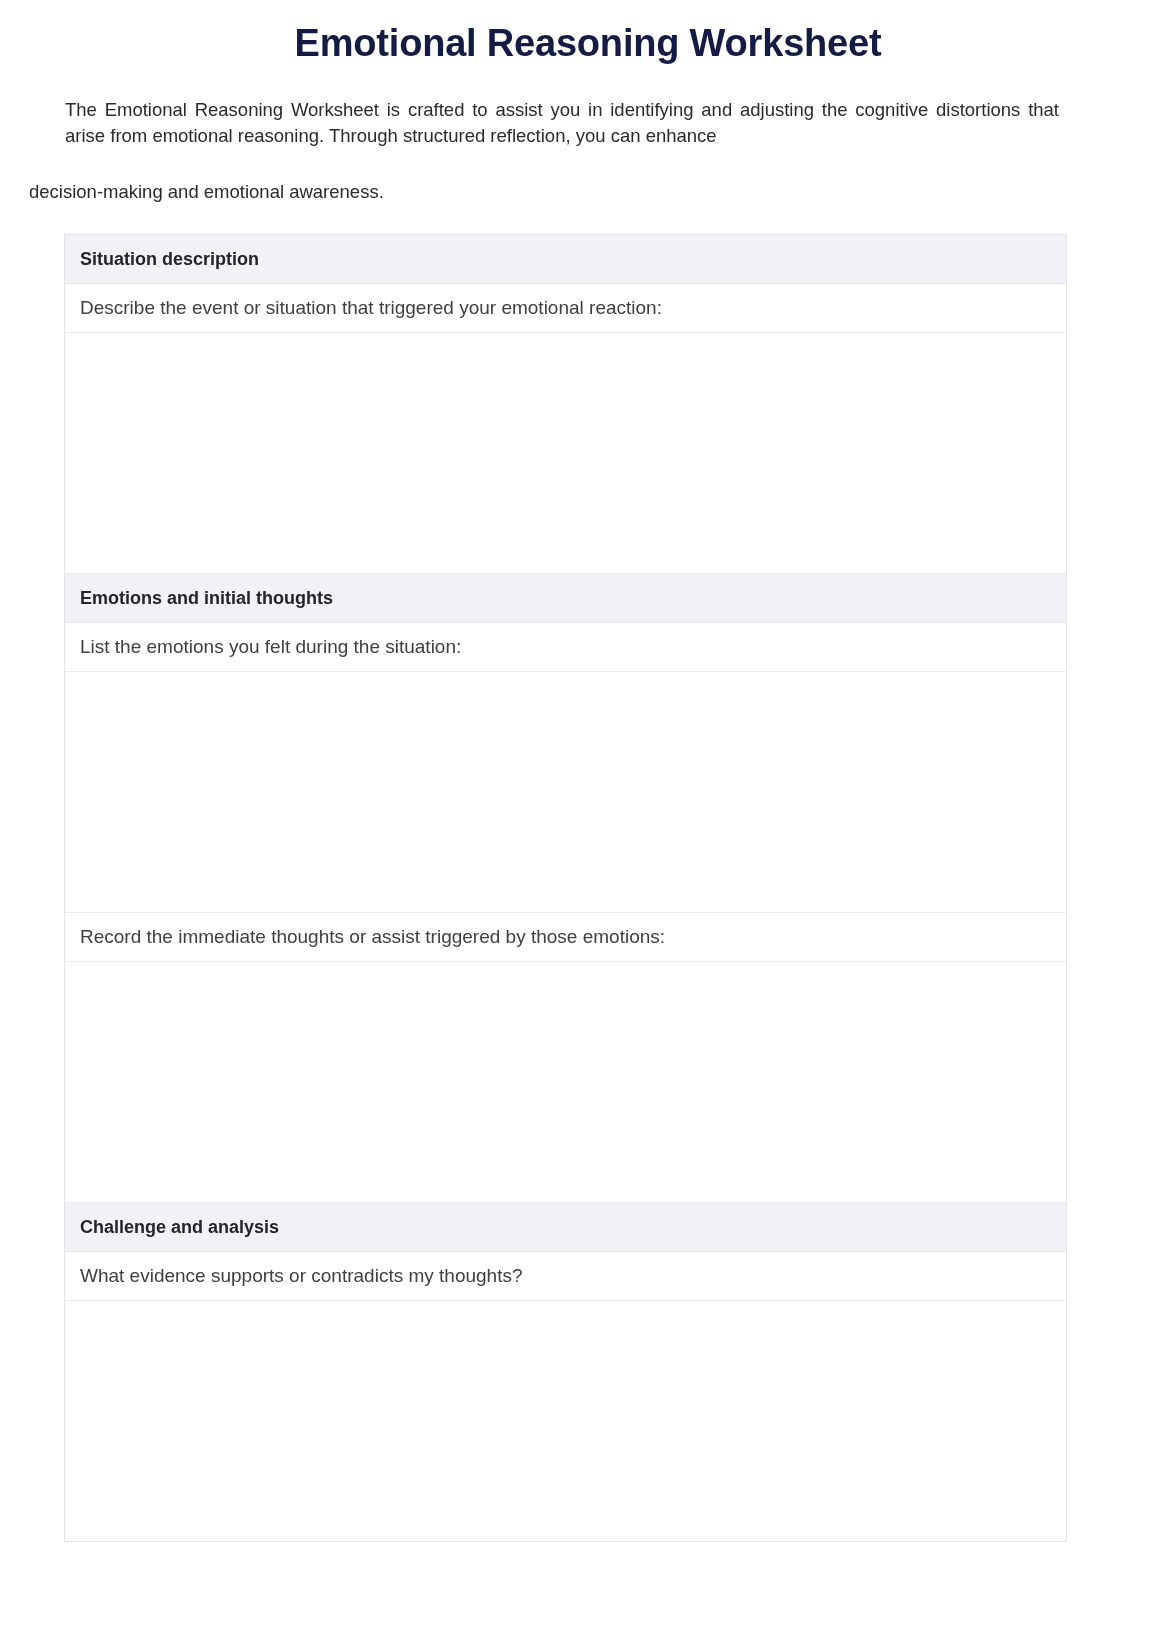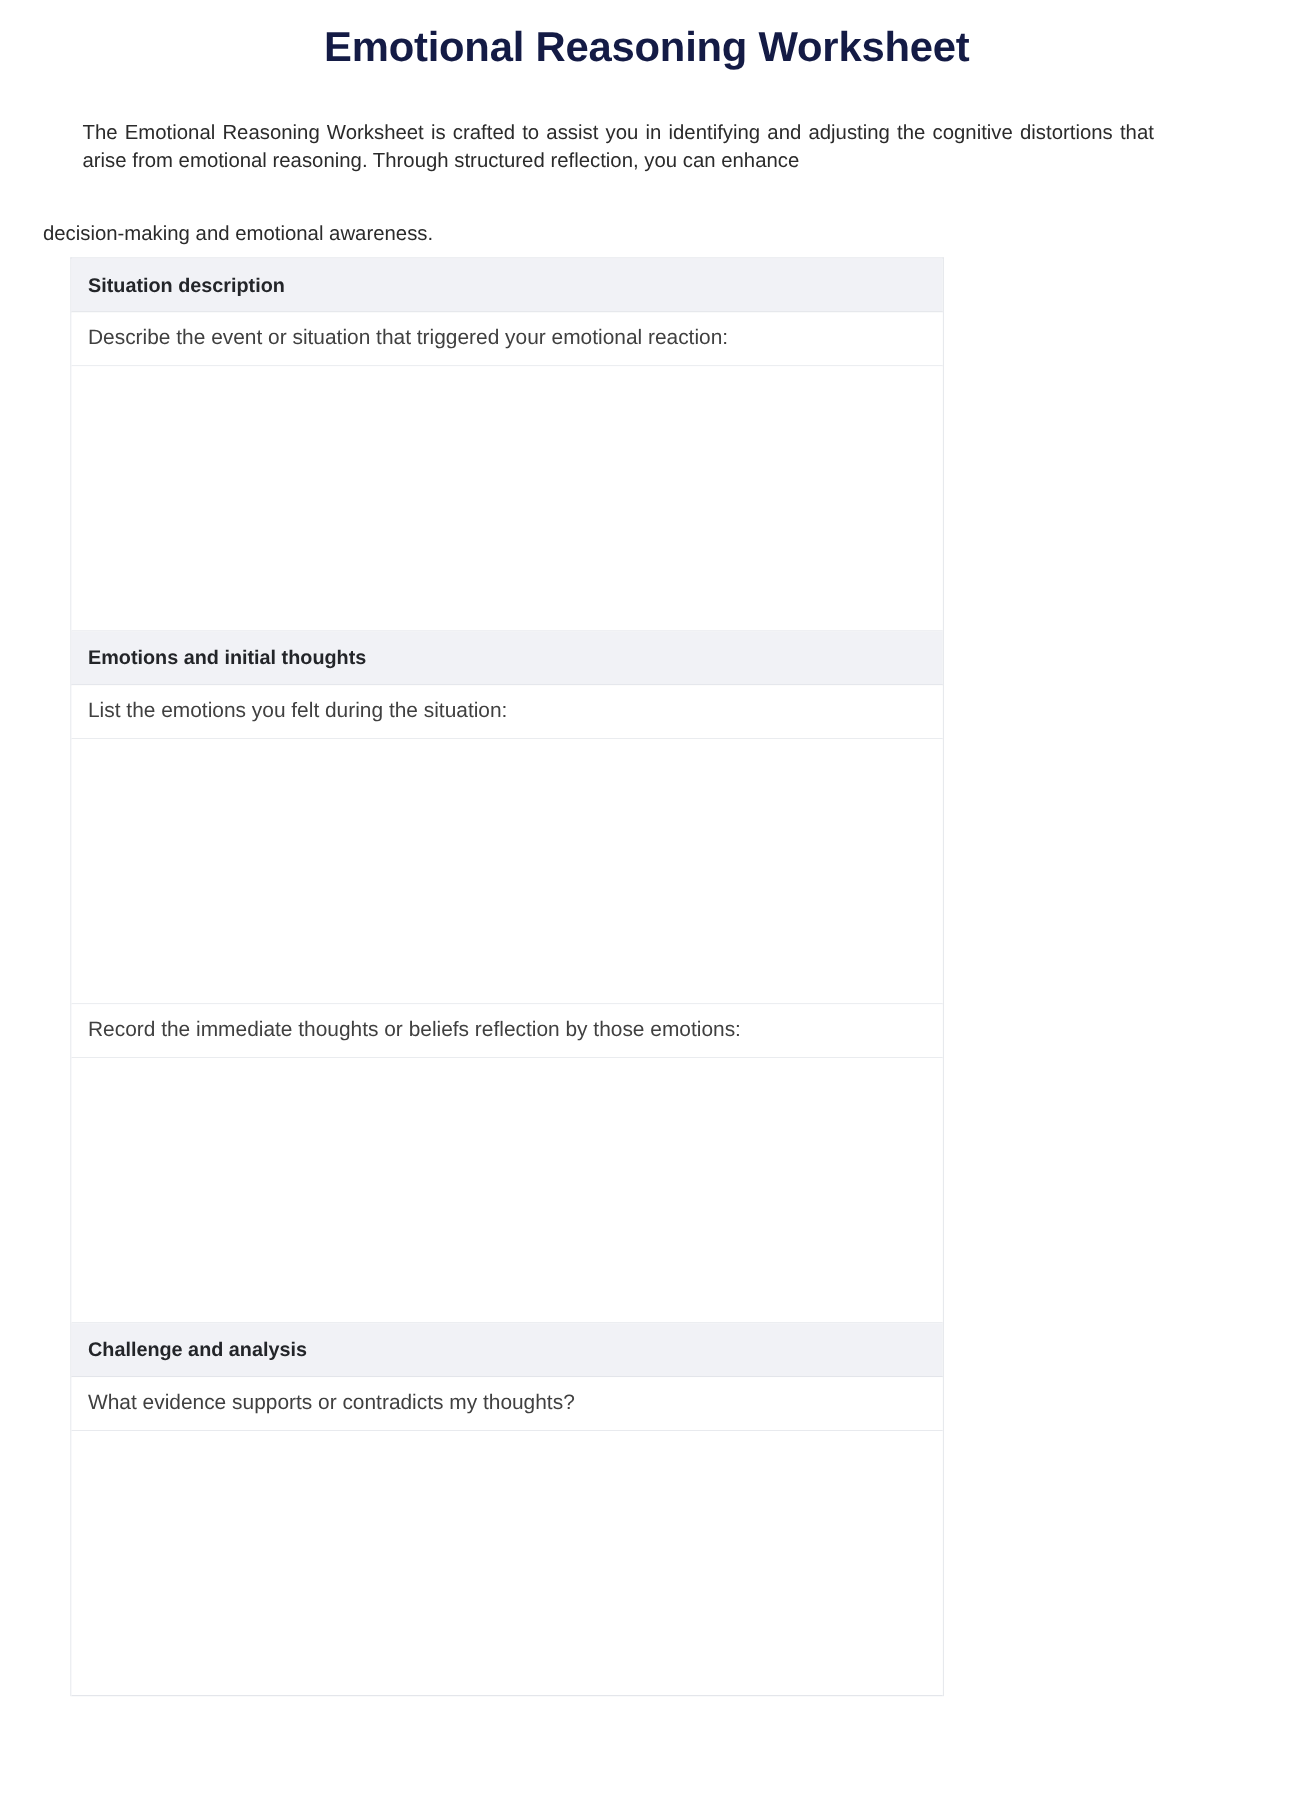--- a/index.html
+++ b/index.html
@@ -26,37 +26,37 @@
     margin: 0;
     padding: 20px 0 0 0;
     text-align: center;
     font-size: 38px;
     line-height: 46px;
     font-weight: bold;
     color: #141b45;
     letter-spacing: -0.2px;
   }
   .intro {
-    margin: 11px;
+    margin: 1px;
     padding: 30px 116px 0 64px;
     font-size: 18.5px;
     line-height: 25.5px;
     color: #2b2b2b;
     text-align: justify;
     text-justify: inter-word;
   }
   .intro-last {
     text-align: left;
     padding-left: 28px;
   }
   .worksheet {
     position: absolute;
     left: 64px;
     top: 234px;
-    width: 794px;
+    width: 1003px;
     border: 1px solid #e2e4e9;
     border-bottom: none;
     box-sizing: border-box;
     background: #ffffff;
   }
   .section-head {
     background: #f1f2f6;
     border-bottom: 1px solid #e2e4e9;
     padding: 13px 0 13px 15px;
     font-size: 18px;
@@ -97,21 +97,21 @@
 
   <div class="worksheet">
 
     <div class="section-head">Situation description</div>
     <div class="prompt">Describe the event or situation that triggered your emotional reaction:</div>
     <div class="answer"></div>
 
     <div class="section-head">Emotions and initial thoughts</div>
     <div class="prompt">List the emotions you felt during the situation:</div>
     <div class="answer"></div>
-    <div class="prompt">Record the immediate thoughts or beliefs reflection by those emotions:</div>
+    <div class="prompt">Record the immediate thoughts or assist triggered by those emotions:</div>
     <div class="answer short"></div>
 
     <div class="section-head">Challenge and analysis</div>
     <div class="prompt">What evidence supports or contradicts my thoughts?</div>
     <div class="answer last"></div>
 
   </div>
 </div>
 
 </body></html>

